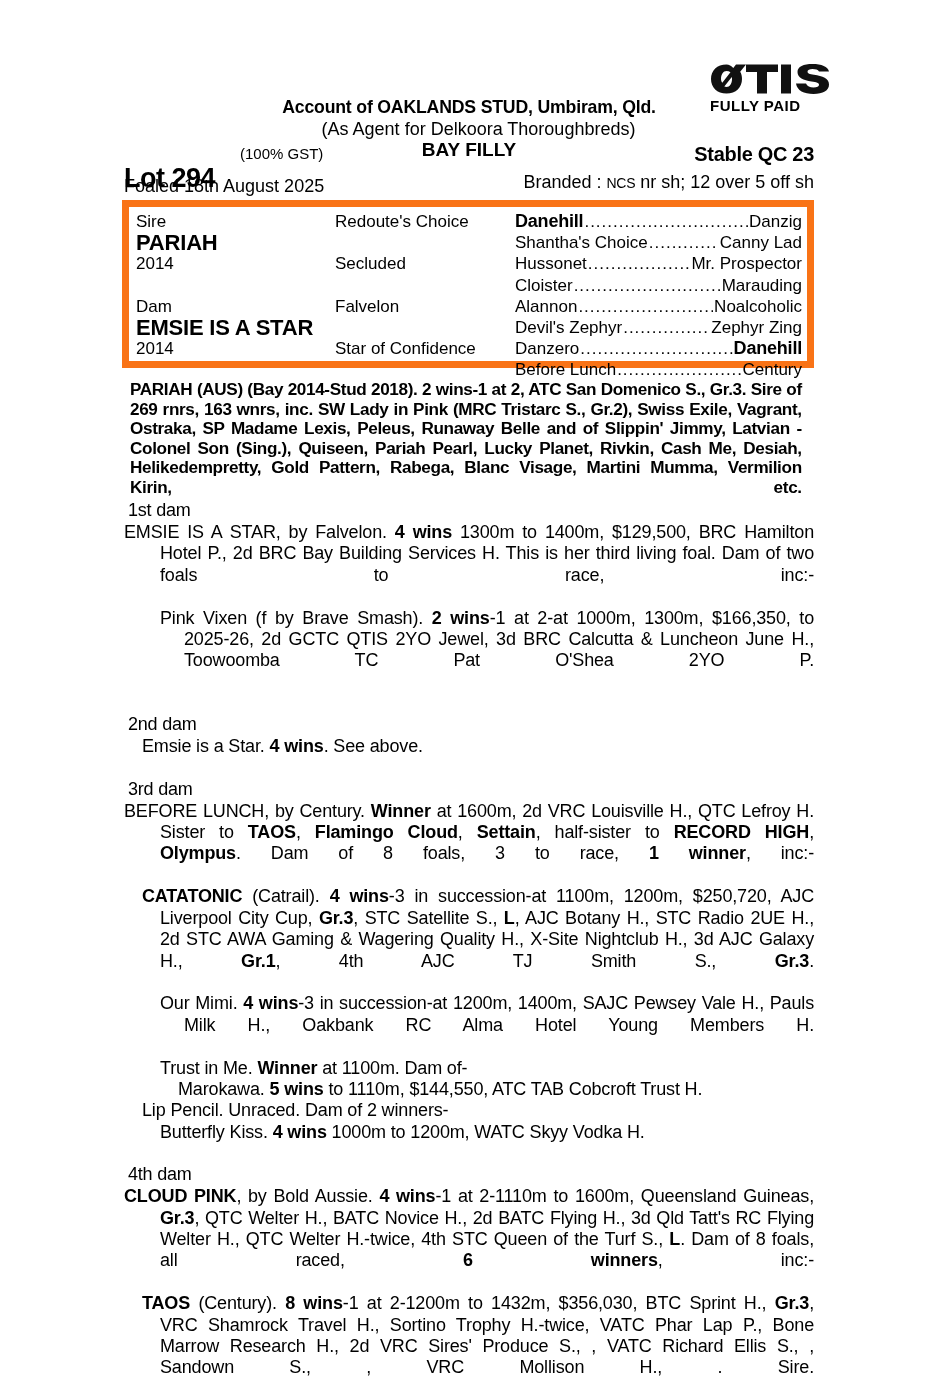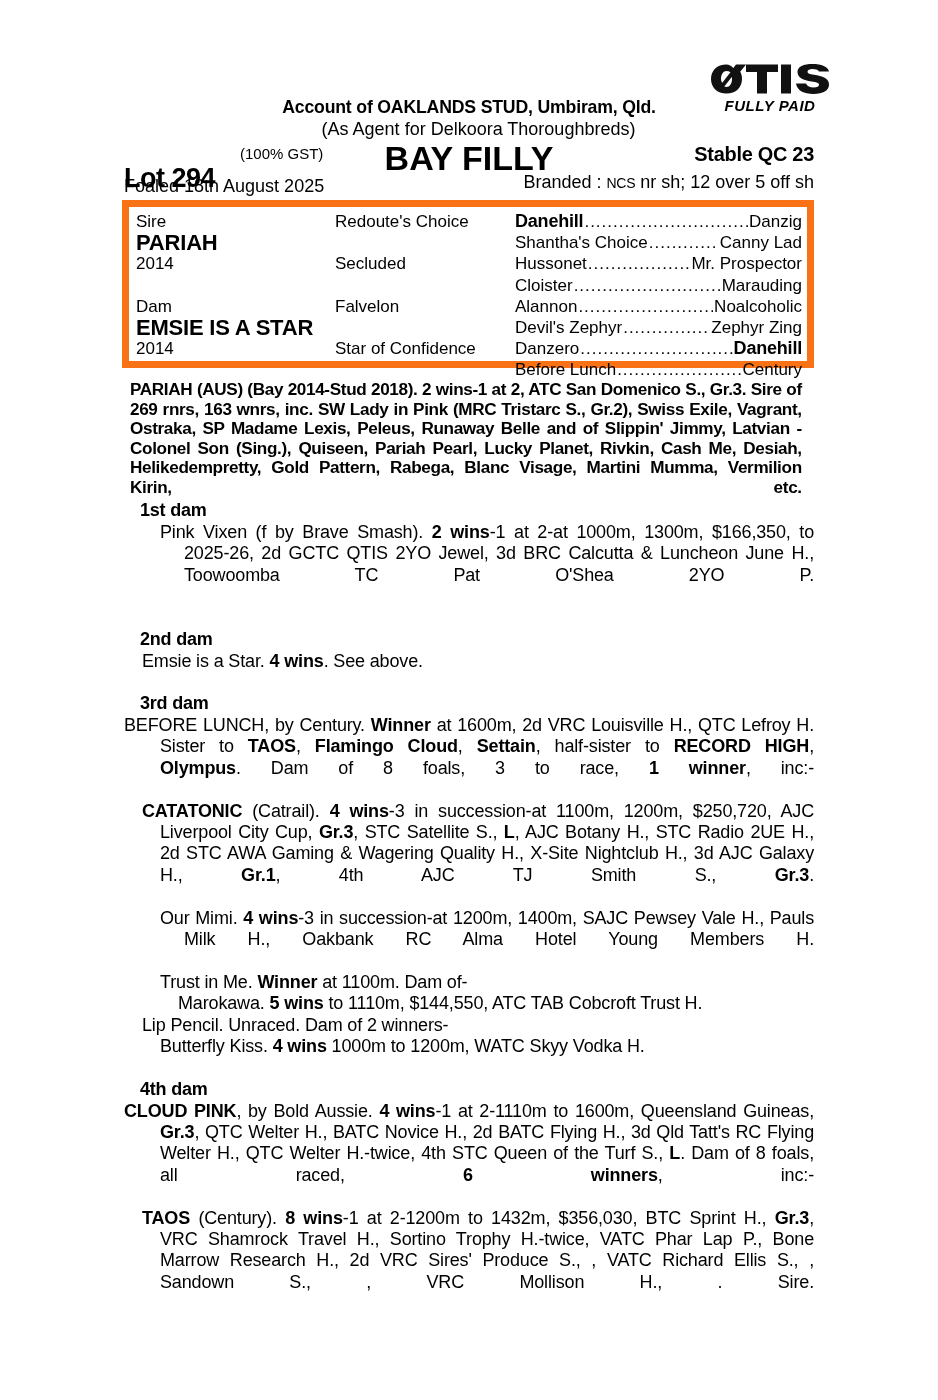--- a/index.html
+++ b/index.html
@@ -21,22 +21,21 @@
     width: 938px;
     height: 1400px;
   }
 
   
   .logo-block {
     position: absolute;
     right: 108px;
     top: 62px;
     width: 120px;
-    text-align: center;
-    font-style: italic;
+    text-align: left;
   }
   .logo-mark {
     display: block;
     width: 120px;
     height: 34px;
   }
   .logo-sub {
     display: block;
     font-size: 15px;
     font-weight: bold;
@@ -85,21 +84,21 @@
     left: 116px;
     top: 6px;
     font-size: 15px;
     font-weight: normal;
   }
   .sex {
     position: absolute;
     left: 0; right: 0;
     top: 0px;
     text-align: center;
-    font-size: 34px;
+    font-size: 19px;
     font-weight: bold;
     letter-spacing: 0px;
   }
   .stable {
     position: absolute;
     right: 0; top: 3px;
     font-size: 21px;
     font-weight: bold;
     letter-spacing: -0.3px;
     transform: scaleX(0.95);
@@ -203,22 +202,22 @@
 
   
   .body {
     position: absolute;
     left: 124px;
     top: 500px;
     width: 690px;
   }
   .damhead {
     font-size: 18px;
-    font-weight: bold;
-    margin: 0 0 1px 16px;
+    font-weight: normal;
+    margin: 0 0 1px 4px;
     letter-spacing: -0.2px;
   }
   .blk { margin-bottom: 0px; }
   .gap { height: 21px; }
   p.e {
     margin: 0;
     font-size: 18px;
     line-height: 21.4px;
     text-align: justify;
     letter-spacing: -0.15px;
@@ -327,20 +326,21 @@
           <span class="r">Century</span>
         </div>
       </div>
   </div>
 
   <div class="sire-para">PARIAH (AUS) (Bay 2014-Stud 2018). 2 wins-1 at 2, ATC San Domenico S., Gr.3. Sire of 269 rnrs, 163 wnrs, inc. SW Lady in Pink (MRC Tristarc S., Gr.2), Swiss Exile, Vagrant, Ostraka, SP Madame Lexis, Peleus, Runaway Belle and of Slippin' Jimmy, Latvian - Colonel Son (Sing.), Quiseen, Pariah Pearl, Lucky Planet, Rivkin, Cash Me, Desiah, Helikedempretty, Gold Pattern, Rabega, Blanc Visage, Martini Mumma, Vermilion Kirin, etc.</div>
 
   <div class="body" id="damsbody">
       <div class="damhead">1st dam</div>
       <div class="blk">
+        <p class="e i1">EMSIE IS A STAR, by Falvelon. <b>4 wins</b> 1300m to 1400m, $129,500, BRC Hamilton Hotel P., 2d BRC Bay Building Services H. This is her third living foal. Dam of two foals to race, inc:-</p>
         <p class="e i3">Pink Vixen (f by Brave Smash). <b>2 wins</b>-1 at 2-at 1000m, 1300m, $166,350, to 2025-26, 2d GCTC QTIS 2YO Jewel, 3d BRC Calcutta &amp; Luncheon June H., Toowoomba TC Pat O'Shea 2YO P.</p>
       </div>
       <div class="gap"></div>
       <div class="damhead">2nd dam</div>
       <div class="blk">
         <p class="e i2 nj">Emsie is a Star. <b>4 wins</b>. See above.</p>
       </div>
       <div class="gap"></div>
       <div class="damhead">3rd dam</div>
       <div class="blk">

